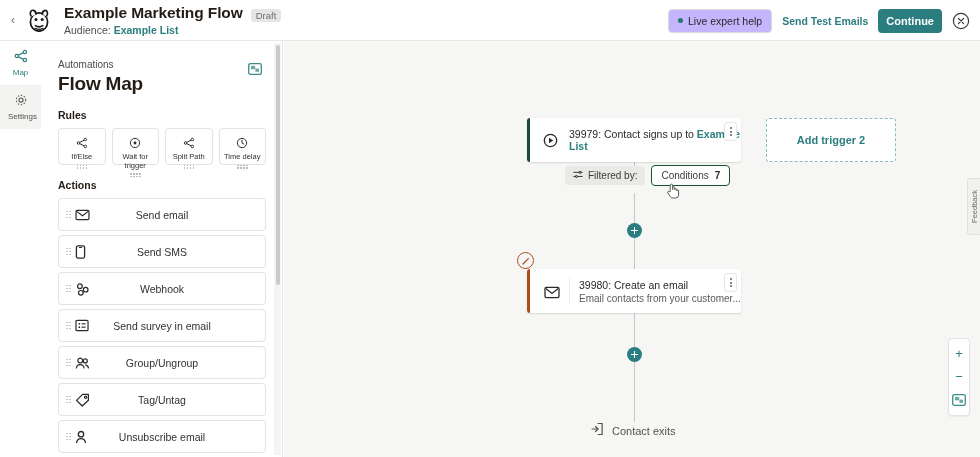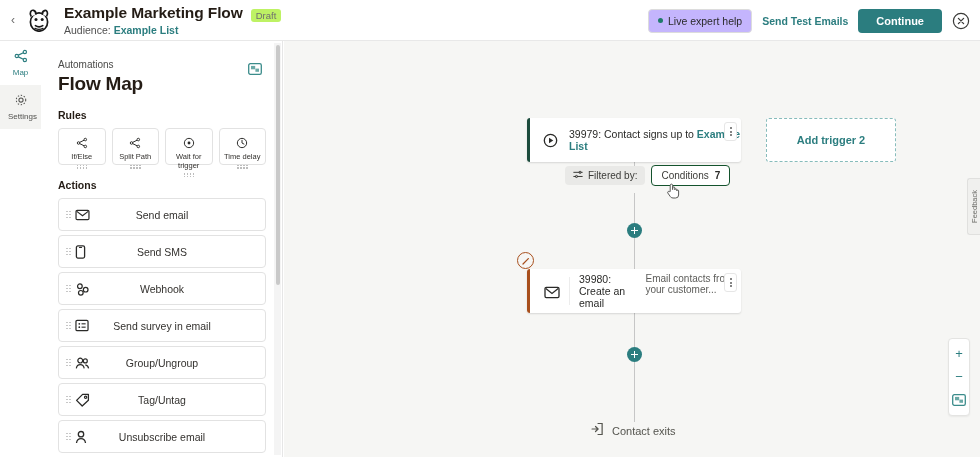--- a/index.html
+++ b/index.html
@@ -19,41 +19,41 @@
   }
   .back-chevron {
     width: 18px; margin-left: 4px; text-align: center;
     font-size: 12px; color: #6b6b6b; cursor: pointer;
   }
   .logo { width: 34px; height: 34px; display: flex; align-items: center; justify-content: center; }
   .title-block { margin-left: 8px; display: flex; flex-direction: column; justify-content: center; }
   .title-row { display: flex; align-items: flex-end; gap: 8px; }
   .flow-title { font-size: 15.5px; font-weight: 700; color: #241c15; letter-spacing: -0.1px; }
   .draft-badge {
-    font-size: 9.5px; color: #6f6f6f; background: #bef264;
+    font-size: 9.5px; color: #6f6f6f; background: #e5e5e5;
     border-radius: 3px; padding: 2px 5px 1.5px; line-height: 1;
   }
   .audience-row { font-size: 10.5px; color: #4f4f4f; margin-top: 2px; }
   .audience-link { color: #2b7d7f; font-weight: 700; cursor: pointer; }
 
   .top-actions {
     position: absolute; right: 10px; top: 0; height: 41px;
     display: flex; align-items: center; gap: 10px;
   }
   .live-help {
     display: flex; align-items: center; gap: 5px;
     border: 1px solid #dcdcdc; border-radius: 4px;
     padding: 5px 9px; font-size: 10.5px; color: #2a2a2a;
     background: #c4b5fd; cursor: pointer;
   }
   .live-dot { width: 5px; height: 5px; border-radius: 50%; background: #1f7a6b; }
   .send-test { font-size: 10.5px; color: #2b7d7f; font-weight: 700; cursor: pointer; }
   .continue-btn {
     background: #2b7d7f; color: #fff; border: none; border-radius: 4px;
-    font-size: 11px; font-weight: 700; padding: 6px 18px; cursor: pointer;
+    font-size: 11px; font-weight: 700; padding: 6px 8px; cursor: pointer;
     font-family: "Liberation Sans", sans-serif;
   }
   .close-circle { width: 18px; height: 18px; cursor: pointer; }
 
   
   .rail {
     position: absolute; left: 0; top: 41px; width: 41px; height: 416px;
     background: #fff; border-right: 0;
   }
   .rail-item {
@@ -162,21 +162,21 @@
     display: flex; align-items: center; cursor: pointer;
   }
   .accent-rust { position: absolute; left: 0; top: 0; width: 3px; height: 44px; background: #a84f1c; border-radius: 3px 0 0 3px; }
   .pencil-badge {
     position: absolute; left: -10px; top: -17px; width: 17px; height: 17px;
     border-radius: 50%; border: 1.6px solid #a84f1c; background: #f6f6f4;
     display: flex; align-items: center; justify-content: center; cursor: pointer;
   }
   .node-env { position: absolute; left: 17px; width: 16px; height: 13px; }
   .node-email-divider { position: absolute; left: 42px; top: 8px; width: 1px; height: 28px; background: #ececec; }
-  .email-text { margin-left: 52px; display: flex; flex-direction: row; gap: 2px; }
+  .email-text { margin-left: 52px; display: flex; flex-direction: column; gap: 2px; }
   .email-t1 { font-size: 10.5px; color: #2a2a28; }
   .email-t2 { font-size: 10px; color: #5d5d5a; }
 
   .exit-node {
     position: absolute; left: 306px; top: 381px; display: flex; align-items: center; gap: 8px; cursor: pointer;
   }
   .exit-lbl { font-size: 11px; color: #55554f; }
 
   .cursor-hand { position: absolute; left: 382px; top: 141px; width: 14px; height: 17px; }
 
@@ -296,53 +296,53 @@
                 <i></i>
                 <i></i>
                 <i></i>
               </span>
           </span>
         </div>
 
         <div class="rule-card">
           <span class="rule-ico">
             <svg width="12" height="12" viewBox="0 0 16 16">
+              <circle cx="8" cy="8" r="6.2" fill="none" stroke="#2a2a28" stroke-width="1.3"></circle>
+              <circle cx="8" cy="8" r="1.9" fill="#2a2a28"></circle>
+            </svg>
+          </span>
+          <span class="rule-lbl">Wait for
+trigger</span>
+          <span class="grip-dots">
+            <span class="grip-row">
+                <i></i>
+                <i></i>
+                <i></i>
+                <i></i>
+              </span>
+            <span class="grip-row">
+                <i></i>
+                <i></i>
+                <i></i>
+                <i></i>
+              </span>
+          </span>
+        </div>
+
+        <div class="rule-card">
+          <span class="rule-ico">
+            <svg width="12" height="12" viewBox="0 0 16 16">
               <circle cx="12.4" cy="3.4" r="1.7" fill="none" stroke="#2a2a28" stroke-width="1.3"></circle>
               <circle cx="12.4" cy="12.6" r="1.7" fill="none" stroke="#2a2a28" stroke-width="1.3"></circle>
               <circle cx="3.4" cy="8" r="1.7" fill="none" stroke="#2a2a28" stroke-width="1.3"></circle>
               <path d="M5 7.1 L10.8 4.3 M5 8.9 L10.8 11.7" stroke="#2a2a28" stroke-width="1.3"></path>
             </svg>
           </span>
           <span class="rule-lbl">Split
 Path</span>
-          <span class="grip-dots">
-            <span class="grip-row">
-                <i></i>
-                <i></i>
-                <i></i>
-                <i></i>
-              </span>
-            <span class="grip-row">
-                <i></i>
-                <i></i>
-                <i></i>
-                <i></i>
-              </span>
-          </span>
-        </div>
-
-        <div class="rule-card">
-          <span class="rule-ico">
-            <svg width="12" height="12" viewBox="0 0 16 16">
-              <circle cx="8" cy="8" r="6.2" fill="none" stroke="#2a2a28" stroke-width="1.3"></circle>
-              <circle cx="8" cy="8" r="1.9" fill="#2a2a28"></circle>
-            </svg>
-          </span>
-          <span class="rule-lbl">Wait for
-trigger</span>
           <span class="grip-dots">
             <span class="grip-row">
                 <i></i>
                 <i></i>
                 <i></i>
                 <i></i>
               </span>
             <span class="grip-row">
                 <i></i>
                 <i></i>

